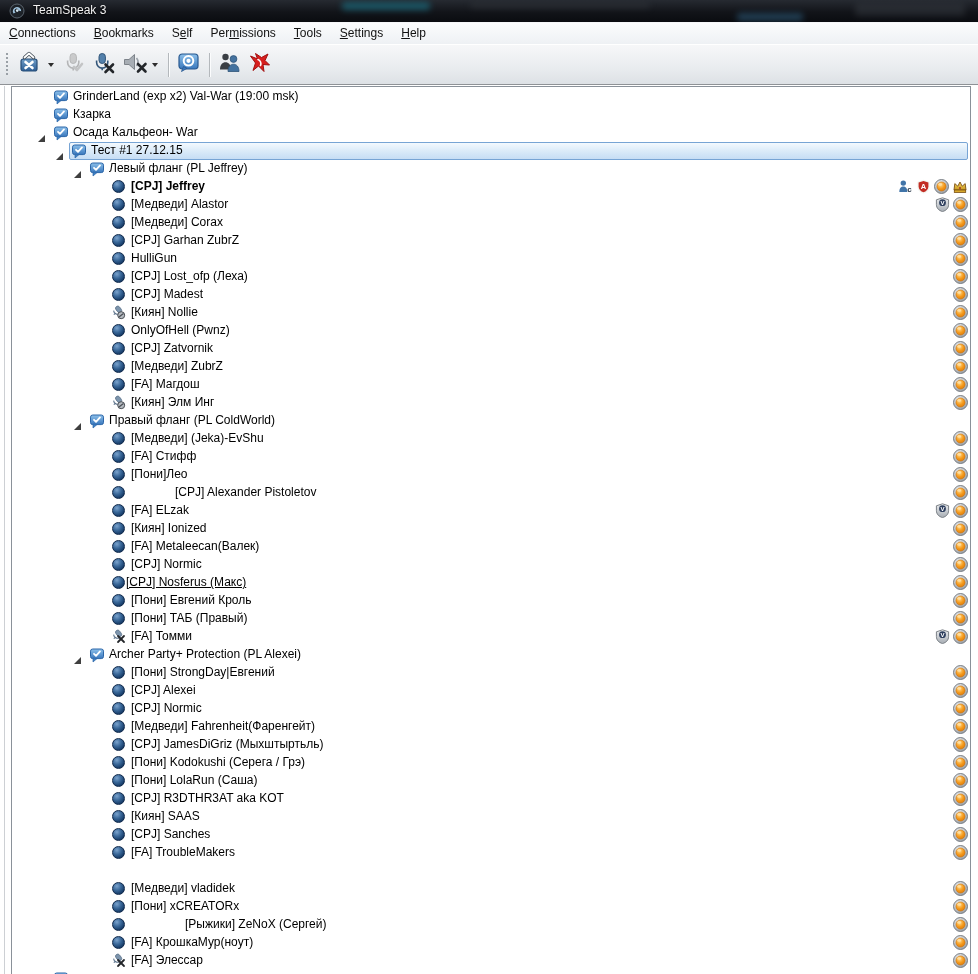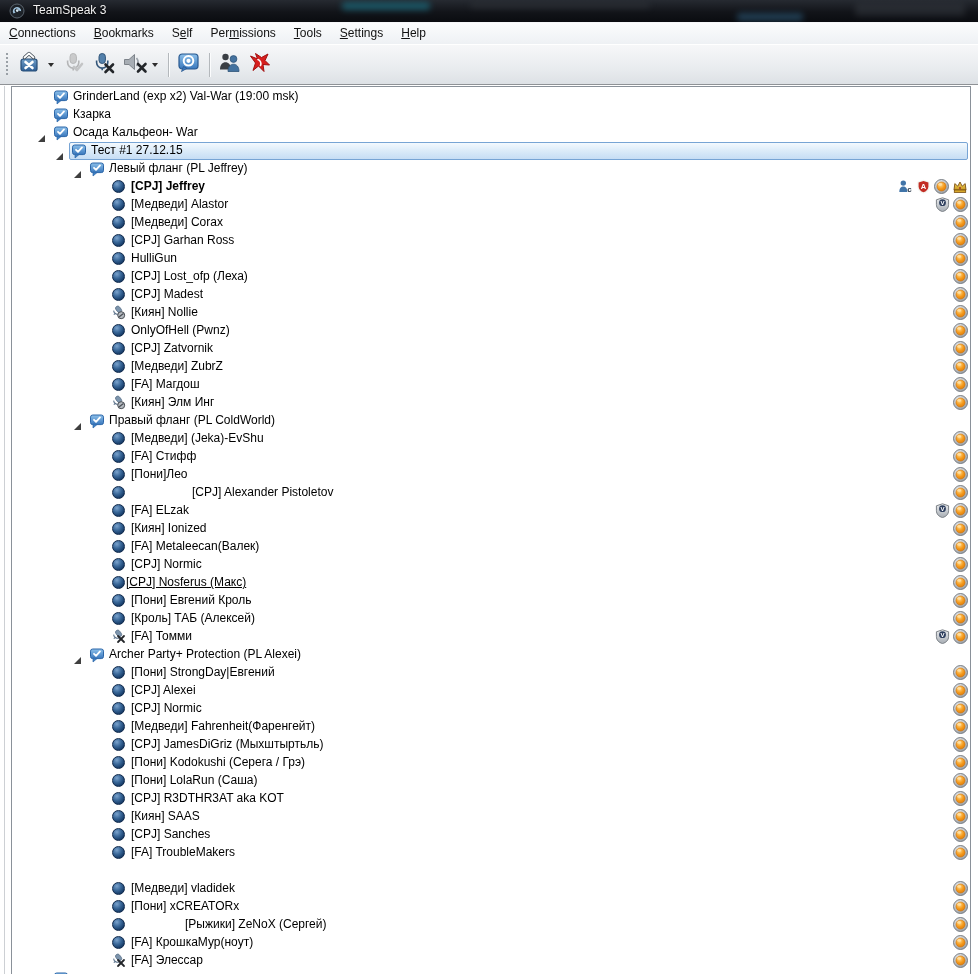--- a/index.html
+++ b/index.html
@@ -297,21 +297,21 @@
       <span class="badges">
         <span><svg width="15" height="15" viewBox="0 0 15 15">
             <circle cx="7.5" cy="7.5" r="7" fill="url(#gRing)" stroke="#6f757c" stroke-width="0.9"></circle>
             <circle cx="7.5" cy="7.5" r="4.6" fill="url(#gBall)" stroke="#c06a08" stroke-width="0.5"></circle>
             <ellipse cx="6.2" cy="5.4" rx="2" ry="1.3" fill="#ffe2a8" opacity="0.8"></ellipse>
           </svg></span>
       </span>
     </div>
     <div class="row" style="top: 145px;">
       <span class="sphere" style="left: 100px;"></span>
-      <span class="row-label" style="left: 119px;">[CPJ] Garhan Ross</span>
+      <span class="row-label" style="left: 119px;">[CPJ] Garhan ZubrZ</span>
       <span class="badges">
         <span><svg width="15" height="15" viewBox="0 0 15 15">
             <circle cx="7.5" cy="7.5" r="7" fill="url(#gRing)" stroke="#6f757c" stroke-width="0.9"></circle>
             <circle cx="7.5" cy="7.5" r="4.6" fill="url(#gBall)" stroke="#c06a08" stroke-width="0.5"></circle>
             <ellipse cx="6.2" cy="5.4" rx="2" ry="1.3" fill="#ffe2a8" opacity="0.8"></ellipse>
           </svg></span>
       </span>
     </div>
     <div class="row" style="top: 163px;">
       <span class="sphere" style="left: 100px;"></span>
@@ -463,21 +463,21 @@
       <span class="badges">
         <span><svg width="15" height="15" viewBox="0 0 15 15">
             <circle cx="7.5" cy="7.5" r="7" fill="url(#gRing)" stroke="#6f757c" stroke-width="0.9"></circle>
             <circle cx="7.5" cy="7.5" r="4.6" fill="url(#gBall)" stroke="#c06a08" stroke-width="0.5"></circle>
             <ellipse cx="6.2" cy="5.4" rx="2" ry="1.3" fill="#ffe2a8" opacity="0.8"></ellipse>
           </svg></span>
       </span>
     </div>
     <div class="row" style="top: 397px;">
       <span class="sphere" style="left: 100px;"></span>
-      <span class="row-label" style="left: 136px; padding-left: 44px;">[CPJ] Alexander Pistoletov</span>
+      <span class="row-label" style="left: 119px; padding-left: 44px;">[CPJ] Alexander Pistoletov</span>
       <span class="badges">
         <span><svg width="15" height="15" viewBox="0 0 15 15">
             <circle cx="7.5" cy="7.5" r="7" fill="url(#gRing)" stroke="#6f757c" stroke-width="0.9"></circle>
             <circle cx="7.5" cy="7.5" r="4.6" fill="url(#gBall)" stroke="#c06a08" stroke-width="0.5"></circle>
             <ellipse cx="6.2" cy="5.4" rx="2" ry="1.3" fill="#ffe2a8" opacity="0.8"></ellipse>
           </svg></span>
       </span>
     </div>
     <div class="row" style="top: 415px; text-align: center;">
       <span class="sphere" style="left: 100px;"></span>
@@ -545,21 +545,21 @@
       <span class="badges">
         <span><svg width="15" height="15" viewBox="0 0 15 15">
             <circle cx="7.5" cy="7.5" r="7" fill="url(#gRing)" stroke="#6f757c" stroke-width="0.9"></circle>
             <circle cx="7.5" cy="7.5" r="4.6" fill="url(#gBall)" stroke="#c06a08" stroke-width="0.5"></circle>
             <ellipse cx="6.2" cy="5.4" rx="2" ry="1.3" fill="#ffe2a8" opacity="0.8"></ellipse>
           </svg></span>
       </span>
     </div>
     <div class="row" style="top: 523px;">
       <span class="sphere" style="left: 100px;"></span>
-      <span class="row-label" style="left: 119px;">[Кроль] ТАБ (Алексей)</span>
+      <span class="row-label" style="left: 119px;">[Пони] ТАБ (Правый)</span>
       <span class="badges">
         <span><svg width="15" height="15" viewBox="0 0 15 15">
             <circle cx="7.5" cy="7.5" r="7" fill="url(#gRing)" stroke="#6f757c" stroke-width="0.9"></circle>
             <circle cx="7.5" cy="7.5" r="4.6" fill="url(#gBall)" stroke="#c06a08" stroke-width="0.5"></circle>
             <ellipse cx="6.2" cy="5.4" rx="2" ry="1.3" fill="#ffe2a8" opacity="0.8"></ellipse>
           </svg></span>
       </span>
     </div>
     <div class="row" style="top: 541px;">
       <span class="icon-abs" style="left: 99px;"><svg width="15" height="15" viewBox="0 0 15 15">

